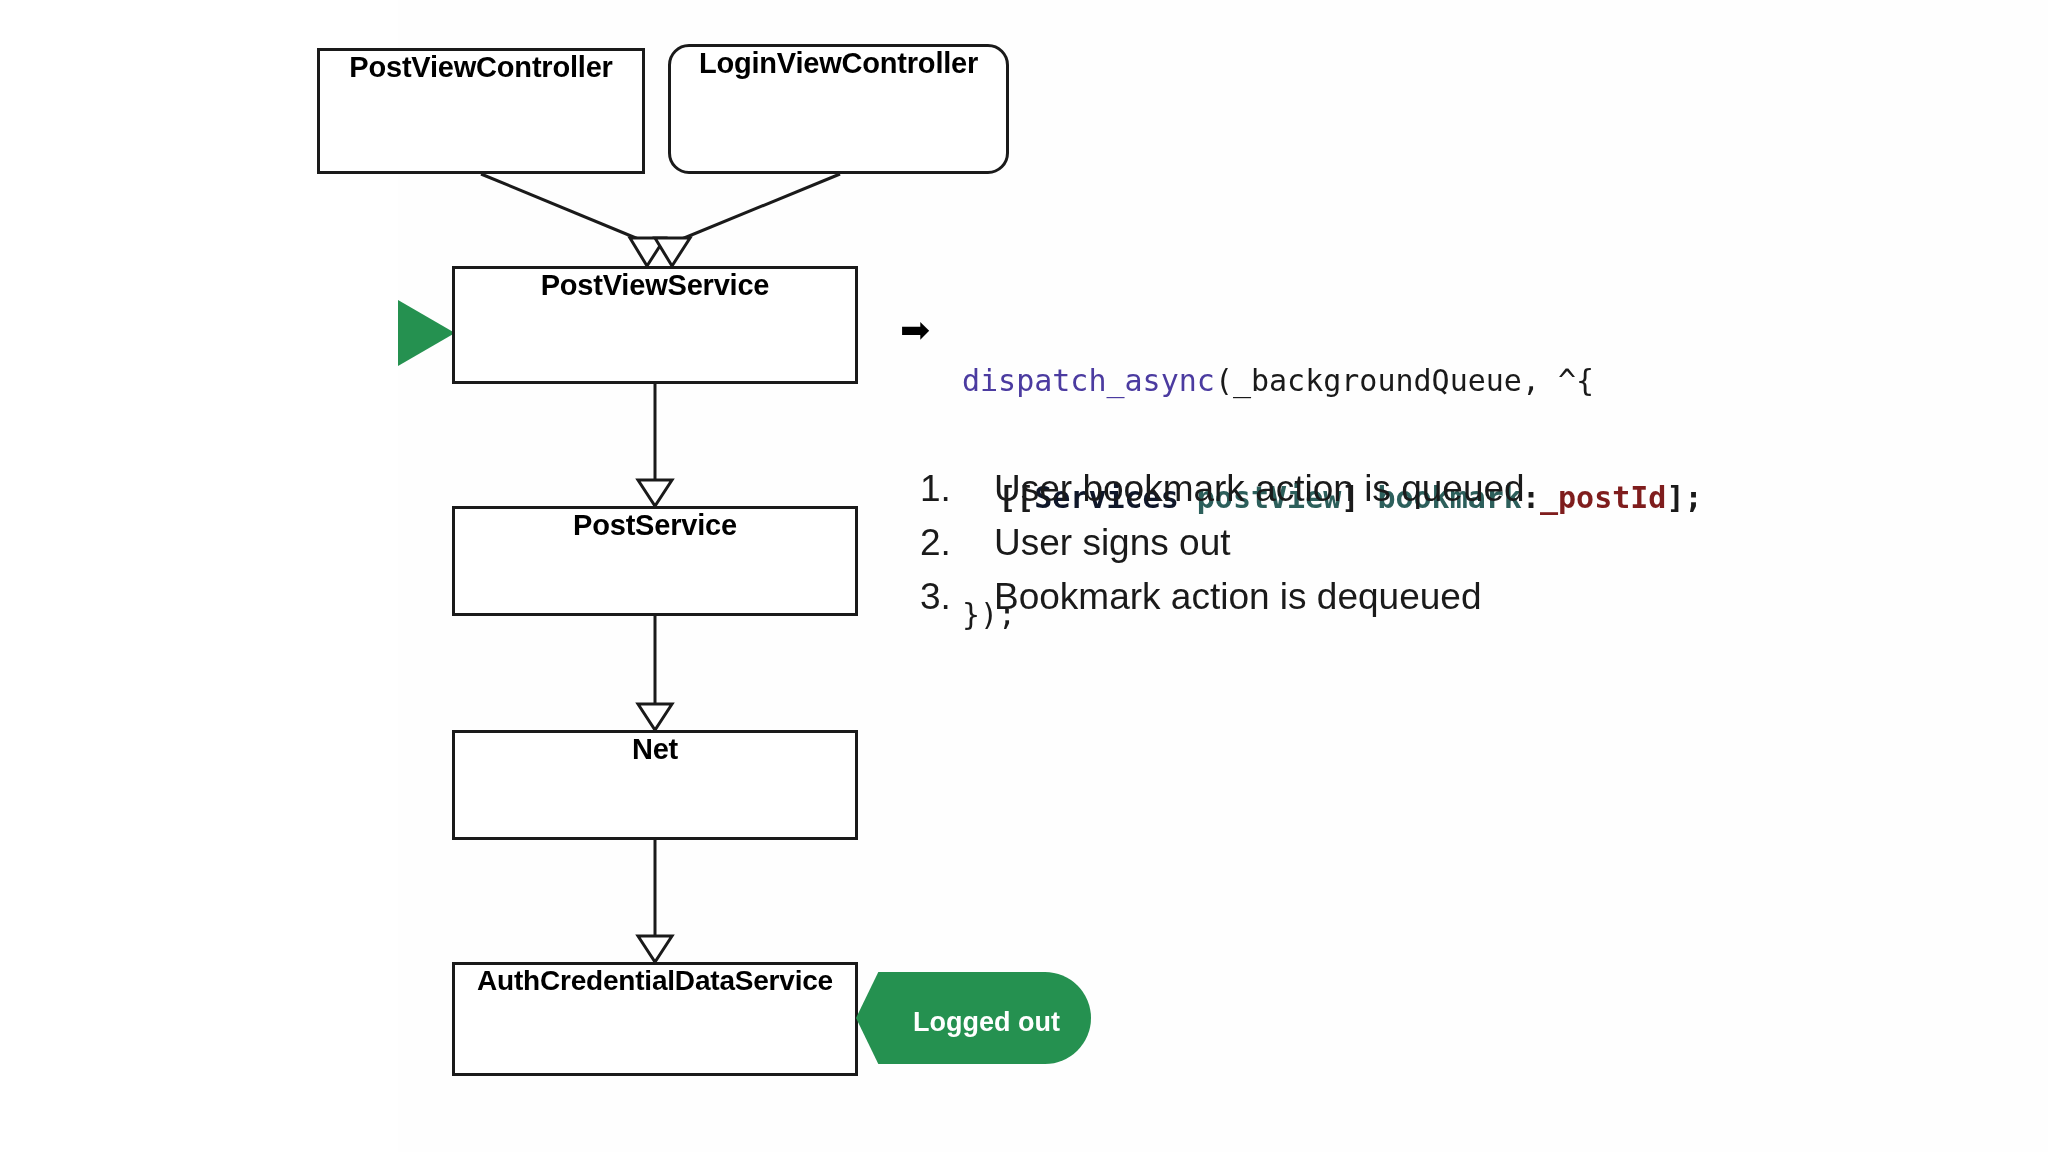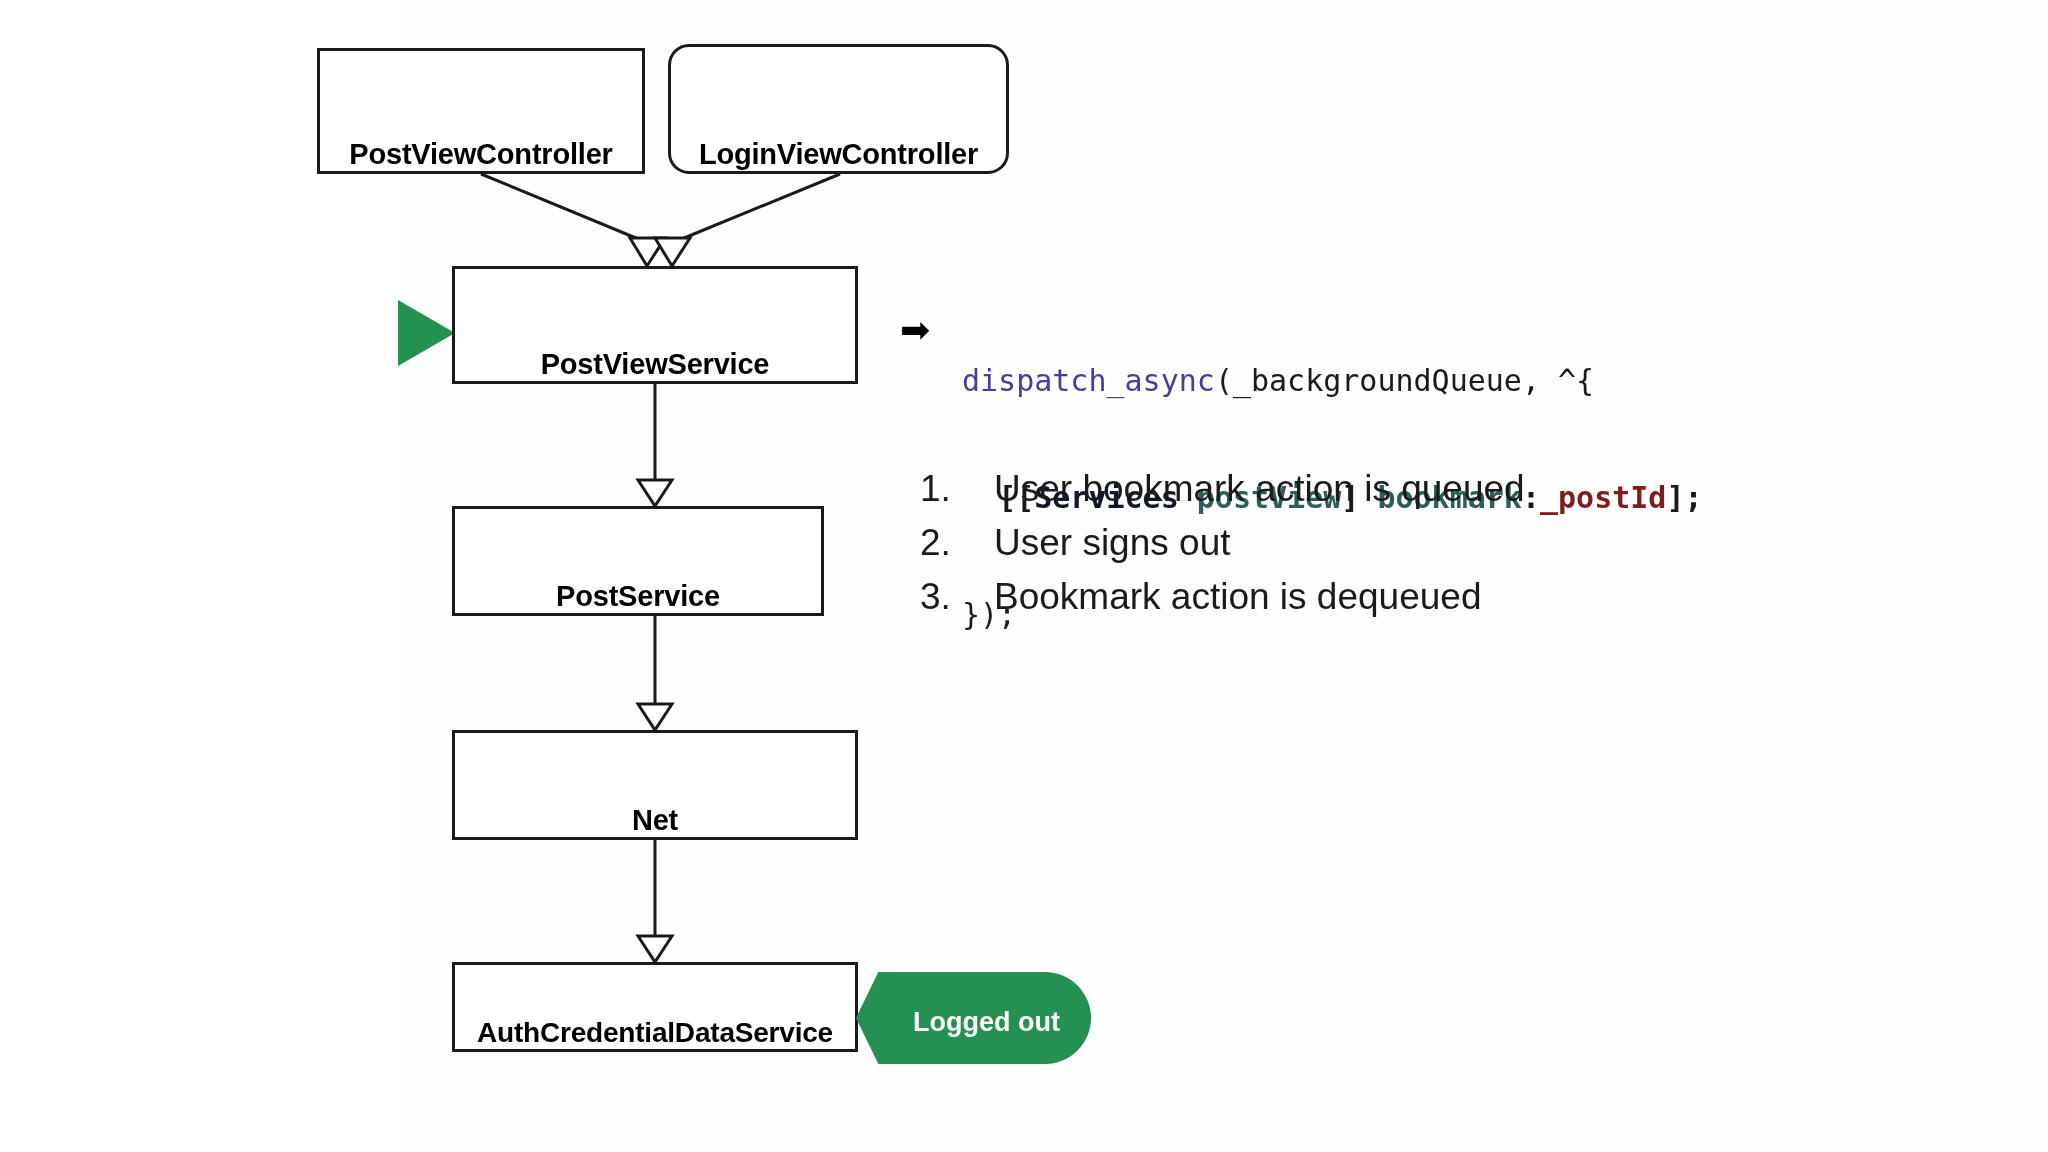--- a/index.html
+++ b/index.html
@@ -28,37 +28,37 @@
     background: #fefefe;
   }
 
   
   .uml-box {
     position: absolute;
     box-sizing: border-box;
     border: 3px solid #1a1a1a;
     background: #ffffff;
     display: flex;
-    align-items: flex-end;
+    align-items: flex-start;
     justify-content: center;
   }
   .uml-box .box-label {
     font-weight: bold;
     font-size: 29px;
     color: #000000;
     letter-spacing: -0.2px;
     white-space: nowrap;
   }
 
   #box-postviewcontroller  { left: 317px; top: 48px;  width: 328px; height: 126px; }
   #box-loginviewcontroller { left: 668px; top: 44px;  width: 341px; height: 130px; border-radius: 21px; }
   #box-postviewservice     { left: 452px; top: 266px; width: 406px; height: 118px; }
-  #box-postservice         { left: 452px; top: 506px; width: 372px; height: 110px; }
+  #box-postservice         { left: 452px; top: 506px; width: 406px; height: 110px; }
   #box-net                 { left: 452px; top: 730px; width: 406px; height: 110px; }
-  #box-authcredential      { left: 452px; top: 962px; width: 406px; height: 90px; }
+  #box-authcredential      { left: 452px; top: 962px; width: 406px; height: 114px; }
 
   #box-authcredential .box-label { font-size: 28px; }
 
   
   #connectors {
     position: absolute;
     left: 0; top: 0;
     width: 2048px; height: 1152px;
     pointer-events: none;
   }

